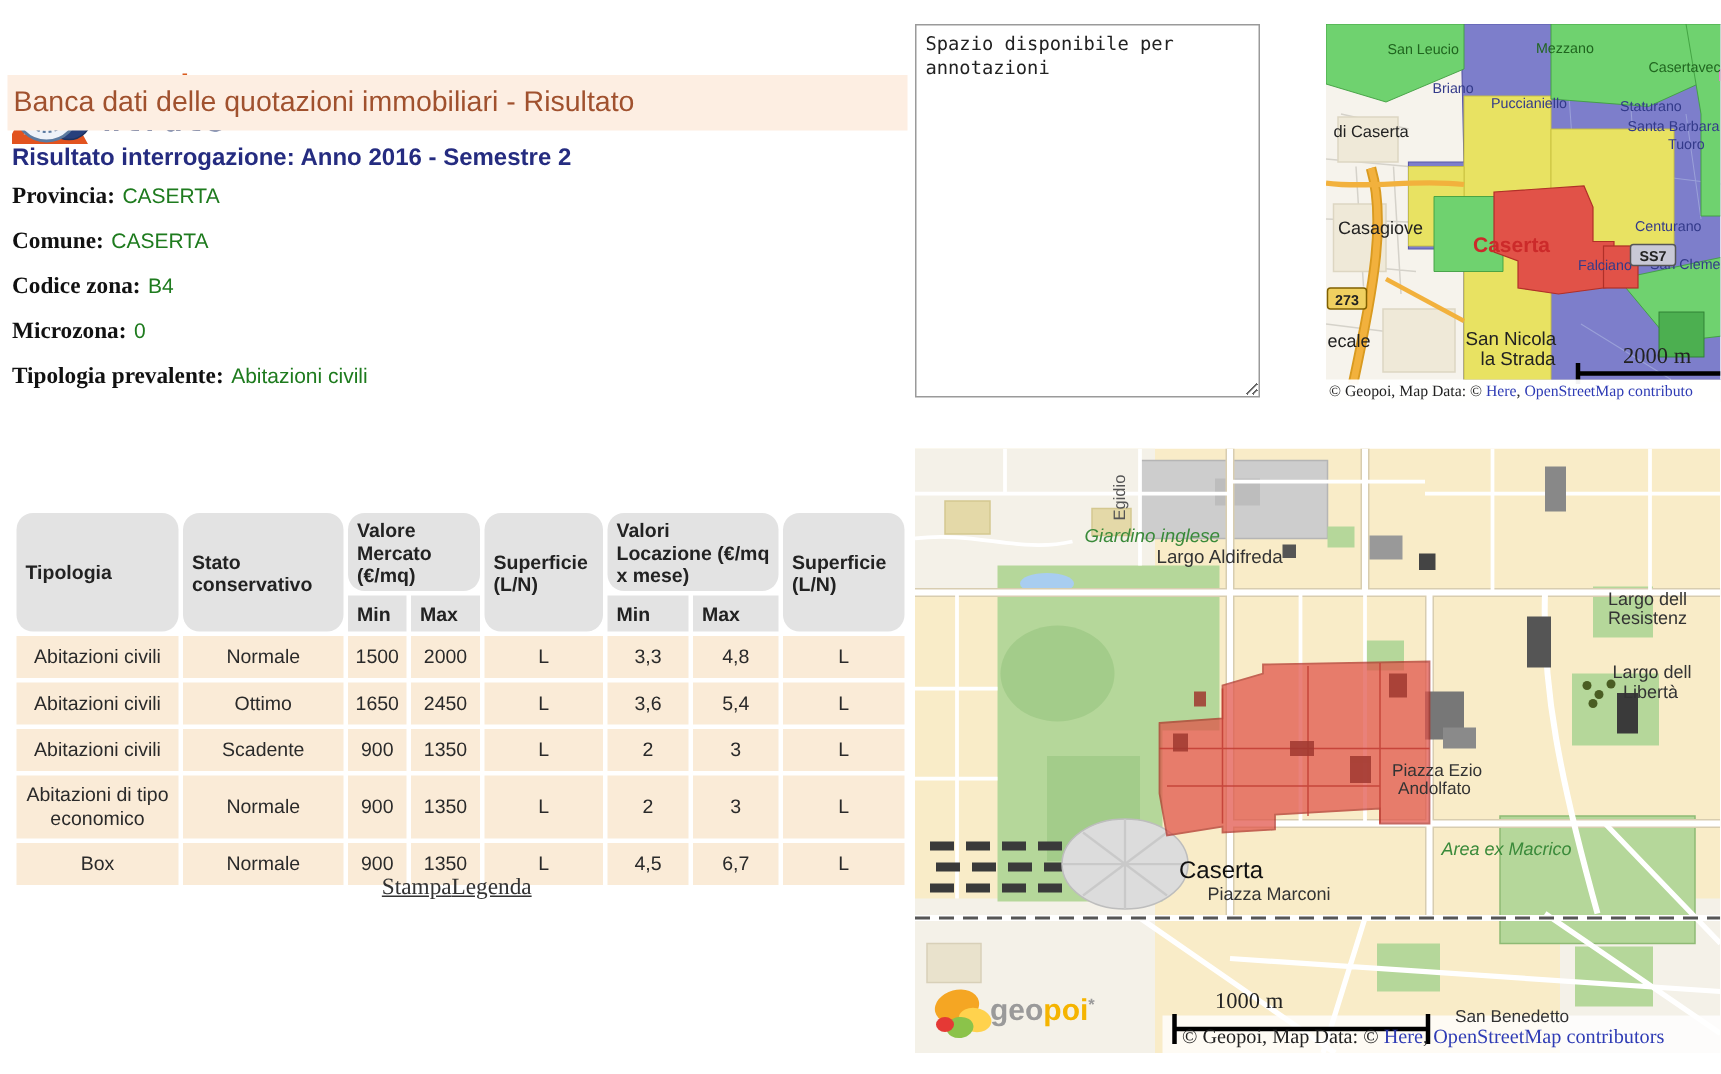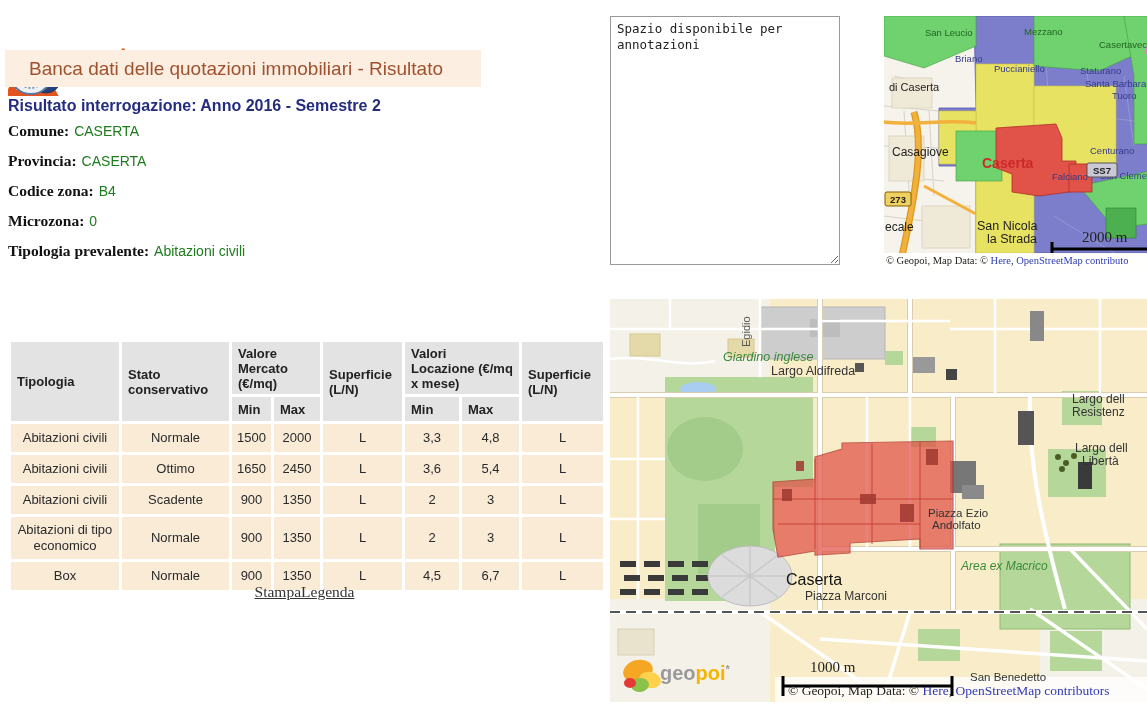--- a/index.html
+++ b/index.html
@@ -14,33 +14,33 @@
   body{background:#fff;font-family:"Liberation Sans",sans-serif;}
   #page{position:relative;width:1147px;height:716px;background:#ffffff;overflow:hidden;}
 
   
   .logo{position:absolute;left:8px;top:0;width:210px;height:48px;margin-top:48px;}
   .logo svg{position:absolute;left:0;top:2px;}
   .logo .w1{position:absolute;left:54px;top:-1px;font-family:"DejaVu Sans Mono",monospace;font-weight:bold;font-size:21px;color:var(--logo-orange);letter-spacing:1px;}
   .logo .w2{position:absolute;left:60px;top:20px;font-family:"DejaVu Sans Mono",monospace;font-weight:bold;font-size:21px;color:var(--logo-navy);letter-spacing:1px;}
   .emblem{position:absolute;left:150px;top:0;}
 
-  .title-bar{position:absolute;left:5px;top:50px;width:476px;height:37px;background:var(--title-bg);
-    color:var(--title-fg);font-size:19px;line-height:37px;padding-left:24px;}
+  .title-bar{position:absolute;left:5px;top:50px;width:600px;height:37px;background:var(--title-bg);
+    color:var(--title-fg);font-size:19px;line-height:37px;padding-left:4px;}
 
   .result-heading{position:absolute;left:8px;top:97px;font-size:16px;font-weight:bold;color:var(--heading-fg);}
 
   .fields{position:absolute;left:8px;top:122px;width:590px;}
   .field-row{height:19px;margin-bottom:11px;white-space:nowrap;}
   .field-label{font-family:"Liberation Serif",serif;font-weight:bold;font-size:15.5px;color:#111;}
   .field-value{font-size:14px;color:var(--value-green);margin-left:5px;}
 
   table.quotes{position:absolute;left:8px;top:339px;width:598px;border-collapse:separate;border-spacing:3px;table-layout:fixed;}
   table.quotes th{background:var(--head-cell-bg);font-size:13px;font-weight:bold;color:#222;text-align:left;vertical-align:middle;padding:3px 6px;line-height:15px;}
-  table.quotes tr.h-main th{height:52px;}
+  table.quotes tr.h-main th{height:52px;border-radius:11px;}
   table.quotes tr.h-sub th{height:24px;}
   table.quotes td{background:var(--body-cell-bg);font-size:13px;color:#2a2a2a;text-align:center;vertical-align:middle;padding:5px 3px;line-height:16px;height:28px;}
 
   .links-row{position:absolute;left:8px;top:583px;width:593px;display:flex;justify-content:center;}
   .links-row a{font-family:"Liberation Serif",serif;font-size:15.5px;color:var(--link-fg);text-decoration:underline;cursor:pointer;}
 
   textarea.annot{position:absolute;left:610px;top:16px;width:230px;height:249px;border:1px solid #9a9a9a;
     font-family:"DejaVu Sans Mono",monospace;font-size:12.5px;line-height:16px;color:#222;padding:4px 6px;resize:both;background:#fff;}
 
   .small-map{position:absolute;left:857px;top:16px;width:290px;height:252px;cursor:grab;padding-left:27px;}
@@ -68,22 +68,22 @@
       <circle cx="23" cy="23" r="15" fill="none" stroke="#5b7aa0" stroke-width="1.5" stroke-dasharray="2,2"></circle>
       <path d="M23,10 L26.2,18.6 L35.4,18.9 L28.2,24.6 L30.8,33.4 L23,28.2 L15.2,33.4 L17.8,24.6 L10.6,18.9 L19.8,18.6 Z" fill="#ffffff" stroke="#5b7aa0" stroke-width="1.6"></path>
     </svg>
   </div>
 
   <div class="title-bar">Banca dati delle quotazioni immobiliari - Risultato</div>
 
   <div class="result-heading">Risultato interrogazione: Anno 2016 - Semestre 2</div>
 
   <div class="fields">
+    <div class="field-row"><span class="field-label">Provincia:</span><span class="field-value">CASERTA</span></div>
     <div class="field-row"><span class="field-label">Comune:</span><span class="field-value">CASERTA</span></div>
-    <div class="field-row"><span class="field-label">Provincia:</span><span class="field-value">CASERTA</span></div>
     <div class="field-row"><span class="field-label">Codice zona:</span><span class="field-value">B4</span></div>
     <div class="field-row"><span class="field-label">Microzona:</span><span class="field-value">0</span></div>
     <div class="field-row"><span class="field-label">Tipologia prevalente:</span><span class="field-value">Abitazioni civili</span></div>
   </div>
 
   <table class="quotes">
     <colgroup>
       <col style="width:108px">
         <col style="width:107px">
         <col style="width:39px">

